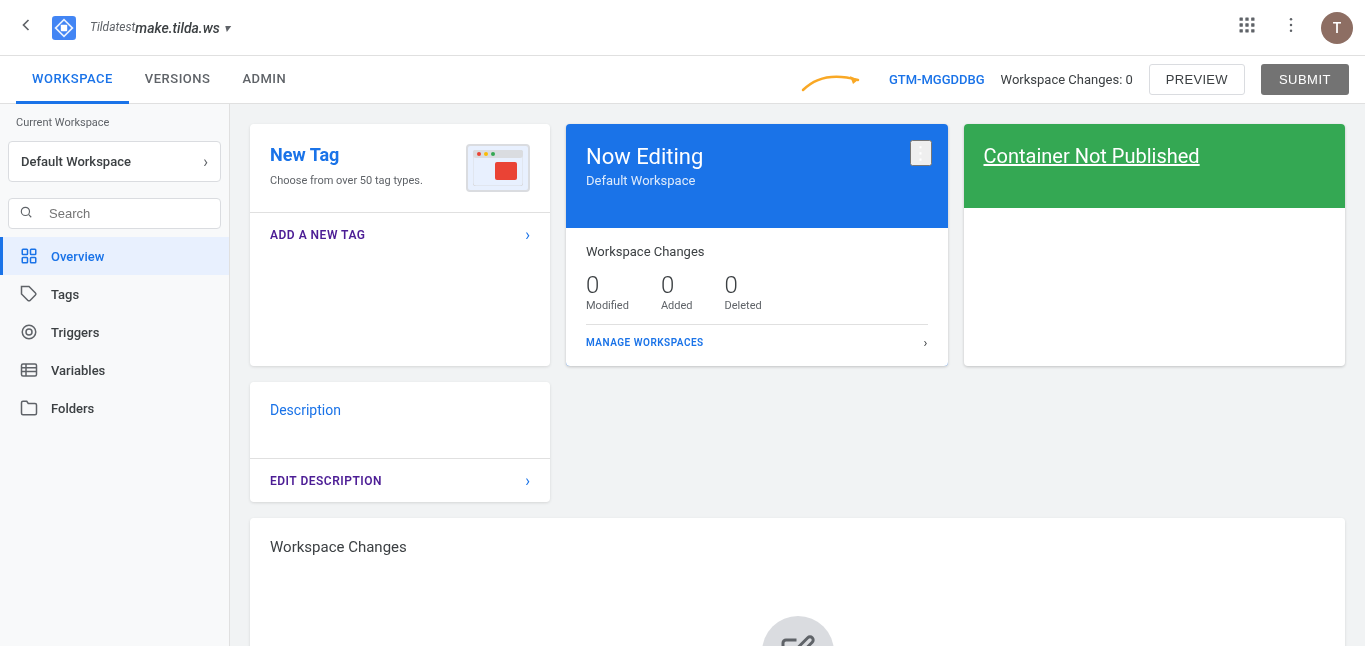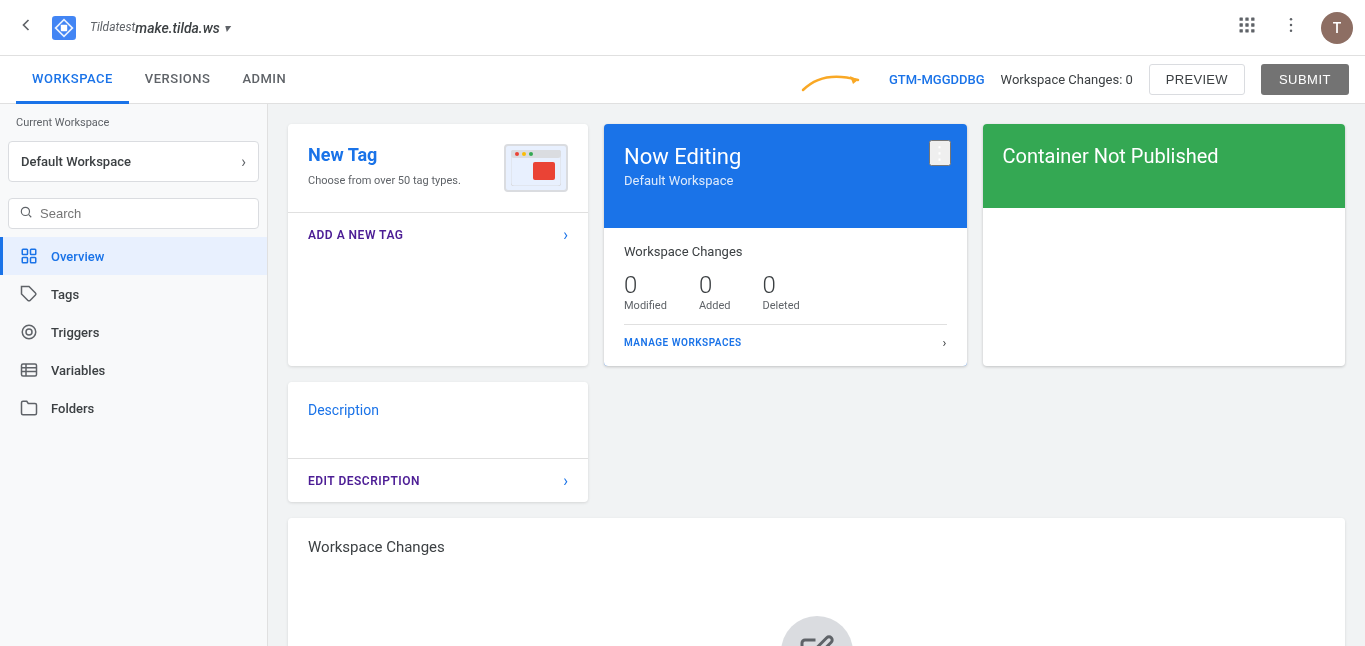--- a/index.html
+++ b/index.html
@@ -81,21 +81,21 @@
       cursor: pointer;
       border-radius: 3px;
       letter-spacing: 0.5px;
     }
 
     
     .main-layout { display: flex; height: calc(100vh - 104px); }
 
     
     .sidebar {
-      width: 268px;
+      width: 230px;
       background: #f8f9fa;
       flex-shrink: 0;
       border-right: 1px solid #e0e0e0;
       display: flex;
       flex-direction: column;
       overflow-y: auto;
     }
     .workspace-selector {
       margin: 12px 8px;
       background: #fff;
@@ -111,21 +111,21 @@
     .workspace-chevron { color: #5f6368; font-size: 16px; }
 
     .search-box {
       margin: 4px 8px 8px;
       display: flex;
       align-items: center;
       background: #fff;
       border: 1px solid #dadce0;
       border-radius: 4px;
       padding: 6px 10px;
-      gap: 7px;
+      gap: 16px;
     }
     .search-input { border: none; outline: none; font-size: 13px; color: #3c4043; width: 100%; background: transparent; }
 
     .nav-item {
       display: flex;
       align-items: center;
       gap: 12px;
       padding: 10px 16px;
       cursor: pointer;
       color: #3c4043;
@@ -208,21 +208,21 @@
       flex: 1;
       border-radius: 4px;
       overflow: hidden;
       box-shadow: 0 1px 3px rgba(0,0,0,0.2);
       background: #fff;
     }
     .not-published-header {
       background: #34a853;
       padding: 20px 20px 40px;
     }
-    .not-published-title { font-size: 20px; color: #fff; font-weight: 400; }
+    .not-published-title { font-size: 20px; color: #fff; font-weight: 400; text-decoration: underline; }
     .not-published-body { padding: 16px 20px; }
     .not-published-desc { font-size: 13px; color: #3c4043; line-height: 1.6; }
 
     
     .workspace-changes-card {
       background: #fff;
       border-radius: 4px;
       box-shadow: 0 1px 3px rgba(0,0,0,0.12);
       padding: 20px;
       min-height: 160px;

